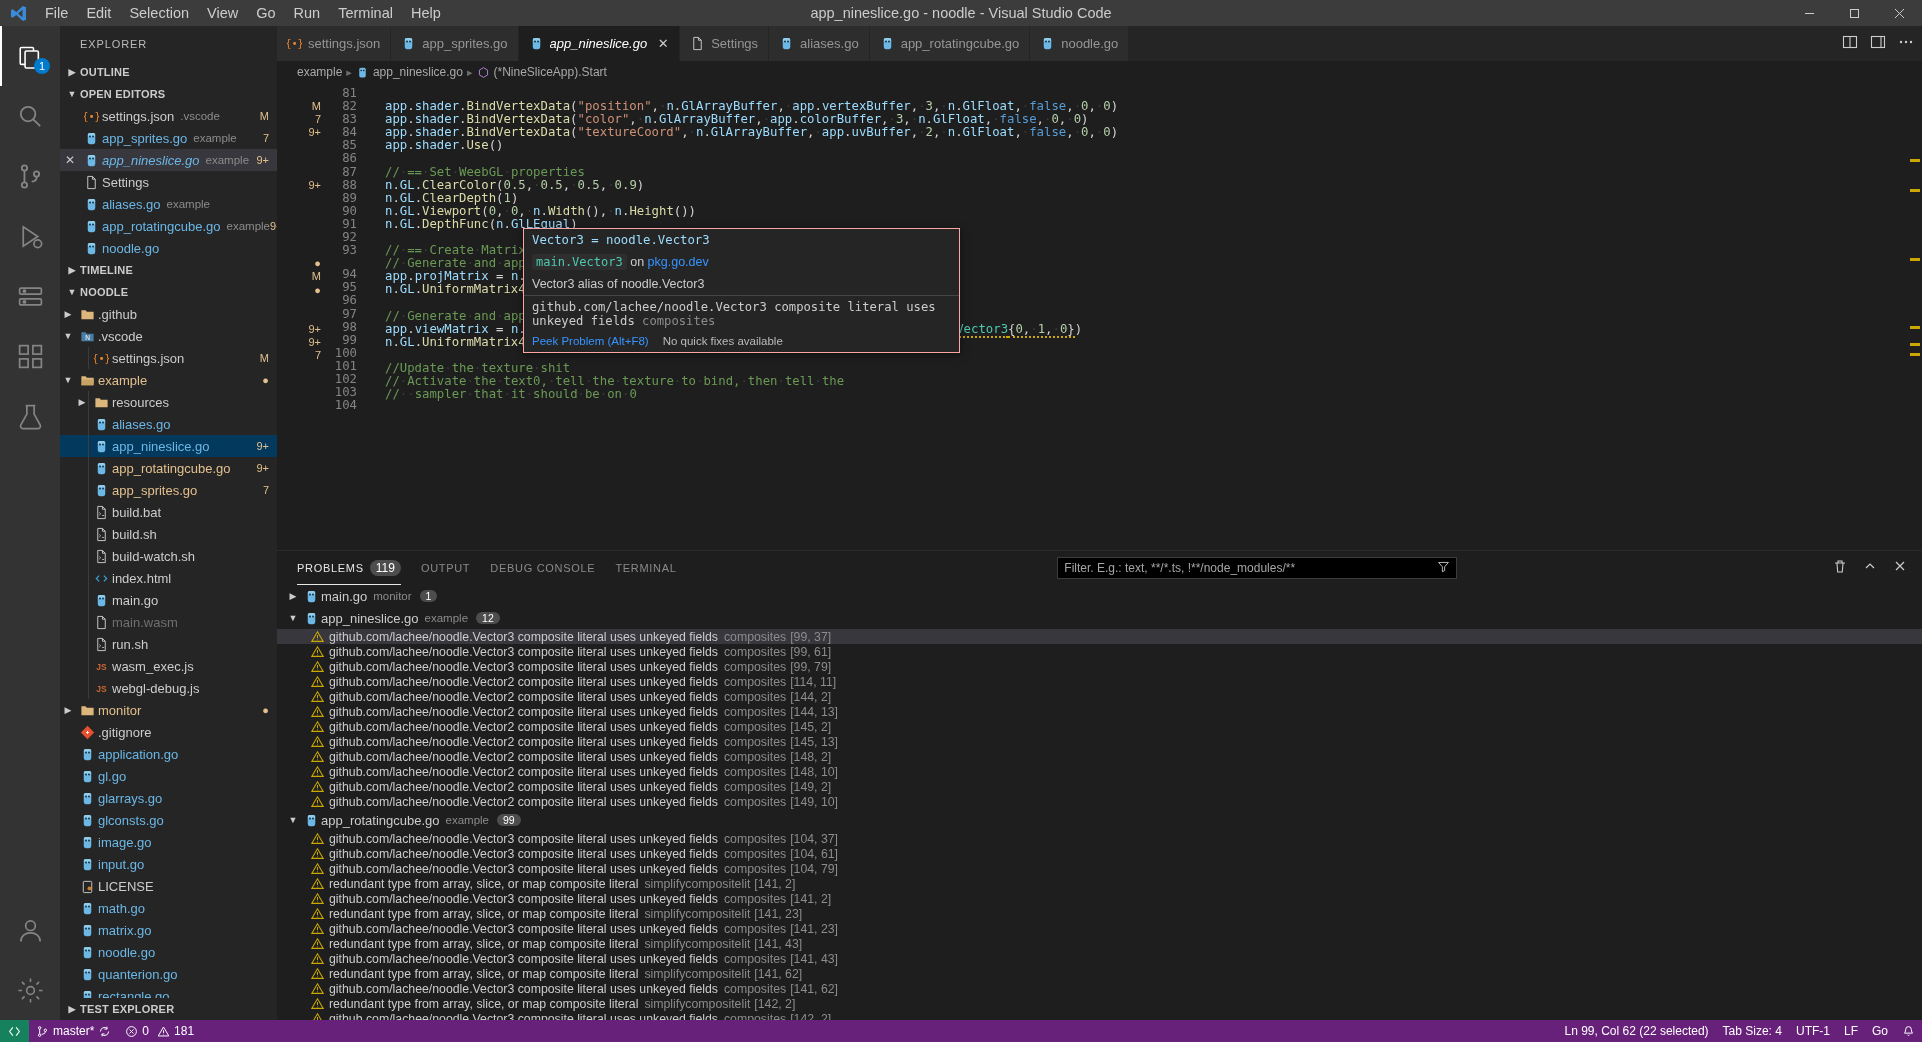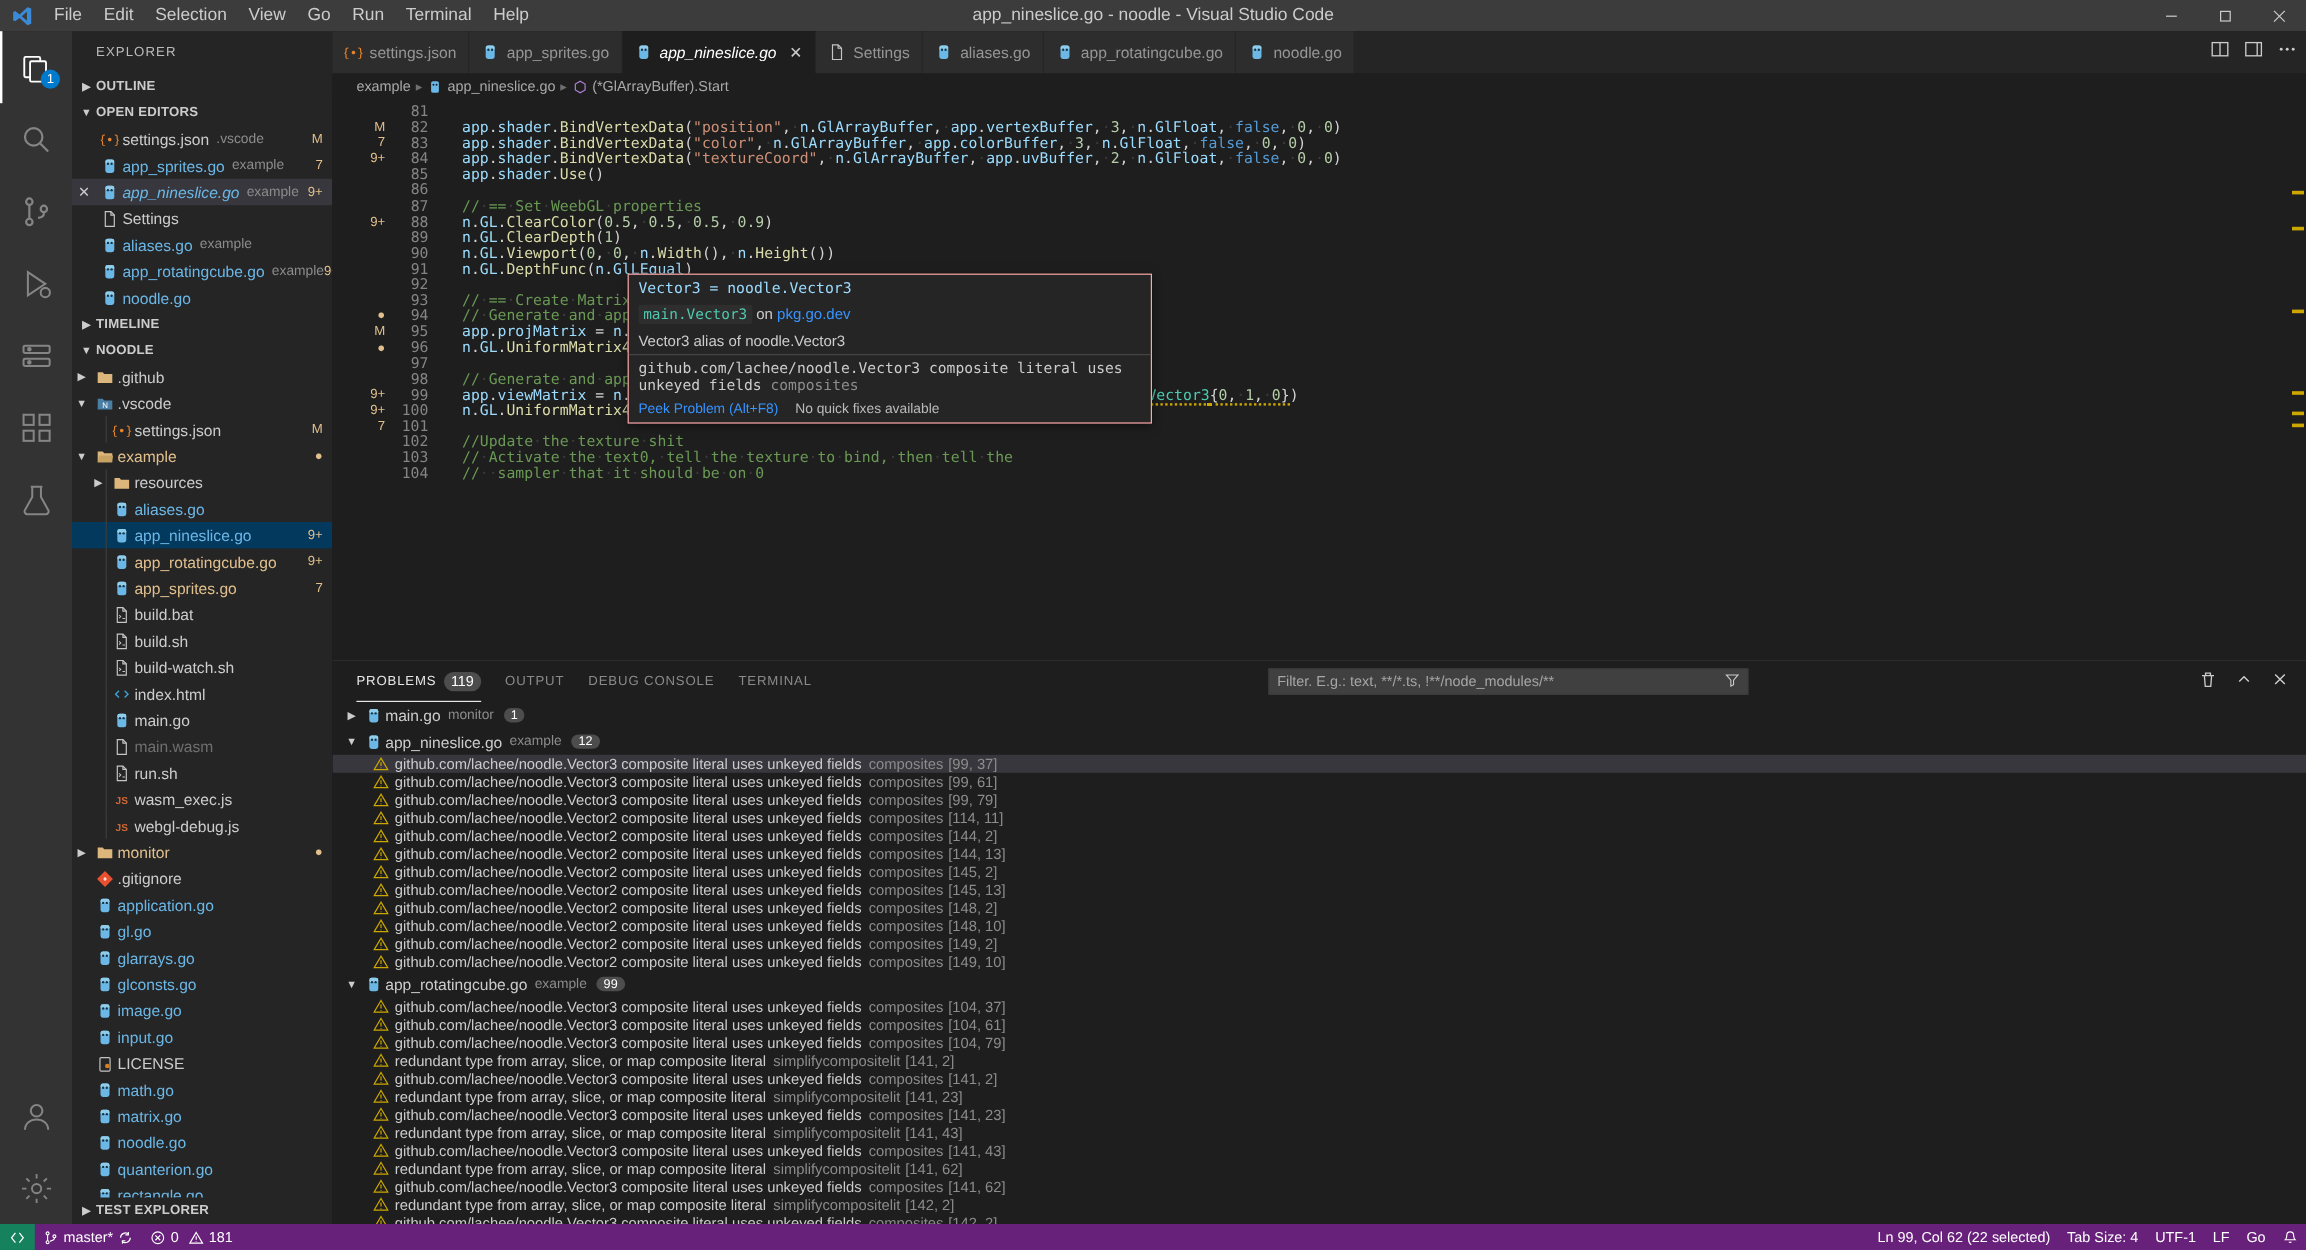--- a/index.html
+++ b/index.html
@@ -194,21 +194,21 @@
   .ptab.active { color: #e7e7e7; }
   .ptab.active::after {
     content:''; position: absolute; left:0; right:0; bottom:0; height:1px; background:#e7e7e7;
   }
   .pbadge {
     background: #4d4d4d; color: #fff; border-radius: 9px; font-size: 12px;
     padding: 1px 6px; margin-left: 6px; letter-spacing: 0;
   }
   .panel-actions { margin-left: auto; display: flex; align-items: center; gap: 14px; padding-right: 14px; }
   .filterbox {
-    width: 400px; height: 22px; background: #404040; border: 1px solid #3c3c3c;
+    width: 400px; height: 22px; background: #000000; border: 1px solid #3c3c3c;
     display: flex; align-items: center; padding: 0 6px; font-size: 12px; color: #a6a6a6;
     margin-left: auto; margin-right: 14px;
   }
   .filterbox .fb-icons { margin-left: auto; display: flex; gap: 6px; color: #cccccc; }
   .panel-actions svg { width: 16px; height: 16px; color: #cccccc; }
 
   .problems { flex: 1; overflow: hidden; min-height: 0; }
   .p-group {
     height: 22px; display: flex; align-items: center; font-size: 13px; padding-left: 8px;
   }
@@ -992,21 +992,21 @@
               <circle cx="6.4" cy="5.6" r="1" fill="#1e1e1e"></circle>
               <circle cx="9.6" cy="5.6" r="1" fill="#1e1e1e"></circle>
             </svg>
           <span>app_nineslice.go</span>
         </span>
         <span class="bc-sep">▸</span>
         <span class="bc-item">
           <svg viewBox="0 0 16 16" fill="none" stroke="#b180d7" stroke-width="1.2">
               <path d="M8 2 13 5v6L8 14 3 11V5z"></path>
             </svg>
-          <span>(*GlArrayBuffer).Start</span>
+          <span>(*NineSliceApp).Start</span>
         </span>
       </div>
 
       <div class="editor-wrap">
         <div class="editor">
           <div class="decor-col" id="decor-col">
               <div class="decor" style="top: 17.1px;">M</div>
               <div class="decor" style="top: 30.2px;">7</div>
               <div class="decor" style="top: 43.3px;">9+</div>
               <div class="decor" style="top: 95.7px;">9+</div>
@@ -1024,21 +1024,21 @@
               <div class="ln" style="margin-top: 0px;">84</div>
               <div class="ln" style="margin-top: 0px;">85</div>
               <div class="ln" style="margin-top: 0px;">86</div>
               <div class="ln" style="margin-top: 0px;">87</div>
               <div class="ln" style="margin-top: 0px;">88</div>
               <div class="ln" style="margin-top: 0px;">89</div>
               <div class="ln" style="margin-top: 0px;">90</div>
               <div class="ln" style="margin-top: 0px;">91</div>
               <div class="ln" style="margin-top: 0px;">92</div>
               <div class="ln" style="margin-top: 0px;">93</div>
-              <div class="ln" style="margin-top: 0px;">94</div>
+              <div class="ln" style="margin-top: 11px;">94</div>
               <div class="ln" style="margin-top: 0px;">95</div>
               <div class="ln" style="margin-top: 0px;">96</div>
               <div class="ln" style="margin-top: 0px;">97</div>
               <div class="ln" style="margin-top: 0px;">98</div>
               <div class="ln" style="margin-top: 0px;">99</div>
               <div class="ln" style="margin-top: 0px;">100</div>
               <div class="ln" style="margin-top: 0px;">101</div>
               <div class="ln" style="margin-top: 0px;">102</div>
               <div class="ln" style="margin-top: 0px;">103</div>
               <div class="ln" style="margin-top: 0px;">104</div>

